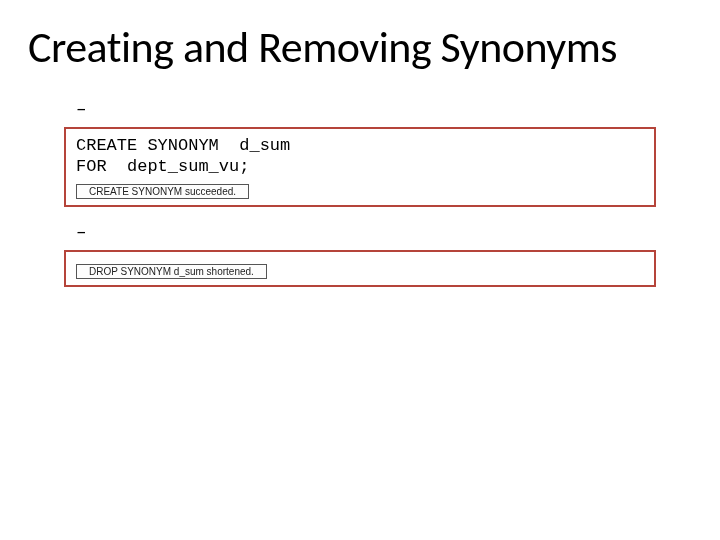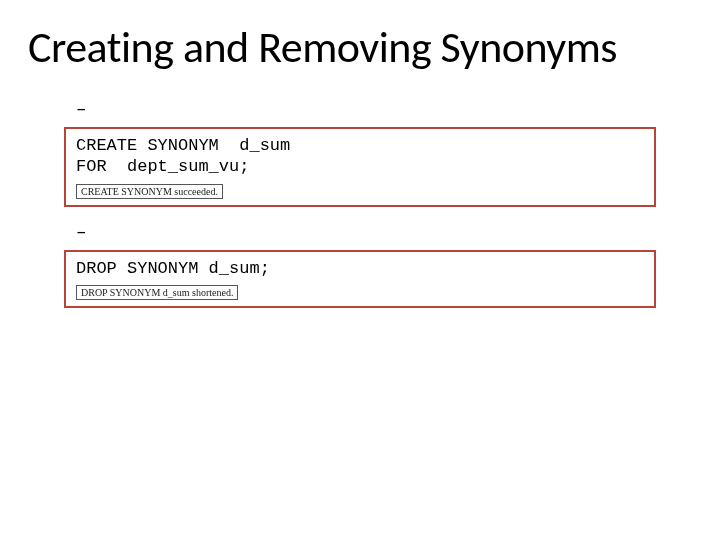--- a/index.html
+++ b/index.html
@@ -45,22 +45,22 @@
     .code {
       font-family: "Courier New", monospace;
       font-size: 17px;
       line-height: 1.25;
       white-space: pre;
     }
     .result {
       border: 1px solid #555;
       display: inline-block;
       margin-top: 6px;
-      padding: 1px 4px;
-      font-family: Liberation Serif, serif;
+      padding: 1px 12px;
+      font-family: Liberation Sans, sans-serif;
       font-size: 10px;
       color: #222;
       background: #fdfdfd;
     }
   </style>
 </head>
 <body>
 
 <h1 class="title">Creating and Removing Synonyms</h1>
 
@@ -72,15 +72,14 @@
   <div class="code">CREATE SYNONYM  d_sum
 FOR  dept_sum_vu;</div>
   <div class="result">CREATE SYNONYM succeeded.</div>
 </div>
 
 <div class="bullet-row">
   <span class="dash">–</span>
 </div>
 
 <div class="code-box">
-  <div class="code">DROP SYNONYM d_sum;</div>
   <div class="result">DROP SYNONYM d_sum shortened.</div>
 </div>
 
 </body></html>

